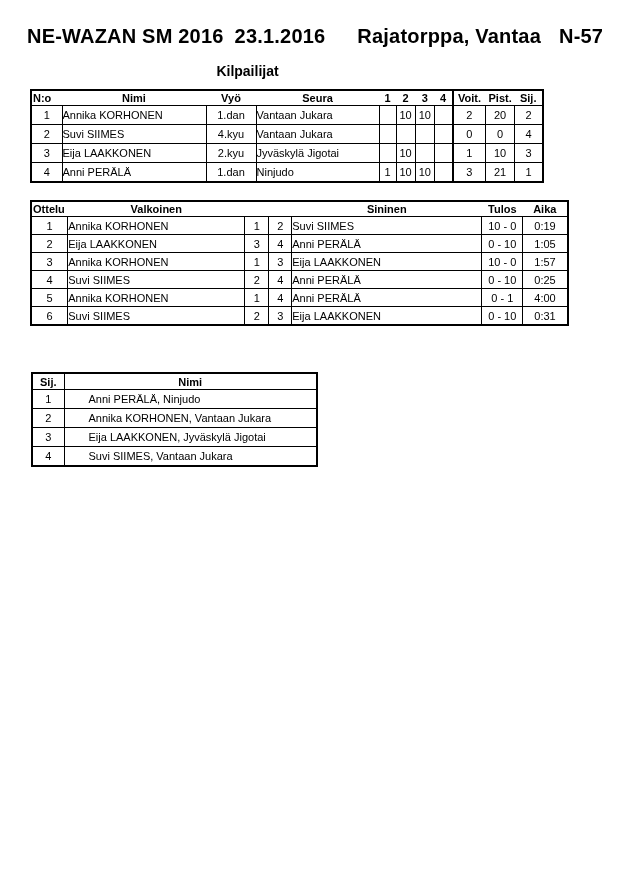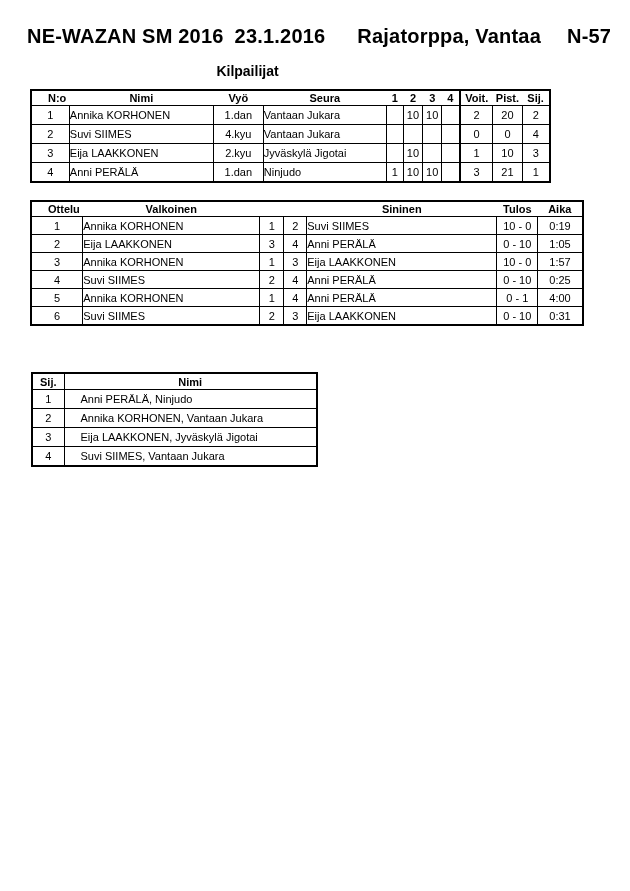--- a/index.html
+++ b/index.html
@@ -21,21 +21,21 @@
     left: 27px;
     top: 25px;
     font-size: 20px;
     line-height: 22px;
     font-weight: bold;
     white-space: nowrap;
     letter-spacing: 0.2px;
   }
   .doc-title .gap-sm { margin-left: 11px; }
   .doc-title .gap-md { margin-left: 32px; }
-  .doc-title .gap-lg { margin-left: 26px; text-align: right; }
+  .doc-title .gap-lg { margin-left: 18px; text-align: right; }
   .competitor-count {
     position: absolute;
     left: 28px;
     top: 51px;
     width: 575px;
     text-align: right;
     font-size: 10.5px;
     font-weight: bold;
   }
   .section-label {
@@ -74,25 +74,25 @@
 
   thead td {
     font-weight: bold;
     border-left: 0;
     border-right: 0;
     border-bottom: 1px solid #000;
     height: 14px;
     text-align: center;
   }
   #t-tulokset thead td { border-left: 1px solid #000; border-right: 1px solid #000; height: 15px; }
-  thead td.flush-left { text-align: left; padding-left: 16px; }
+  thead td.flush-left { text-align: left; padding-left: 1px; }
   td.thick-left { border-left: 2px solid #000 !important; }
   td.c { text-align: center; }
   td.l { text-align: left; padding-left: 0; }
-  #t-tulokset td.l { padding-left: 16px; }
+  #t-tulokset td.l { padding-left: 24px; }
 </style>
 </head>
 <body>
 
 <div class="page">
 
   <div class="doc-title">
     <span>NE-WAZAN SM 2016</span><span class="gap-sm">23.1.2016</span><span class="gap-md">Rajatorppa, Vantaa</span><span class="gap-lg">N-57</span>
   </div>
 

